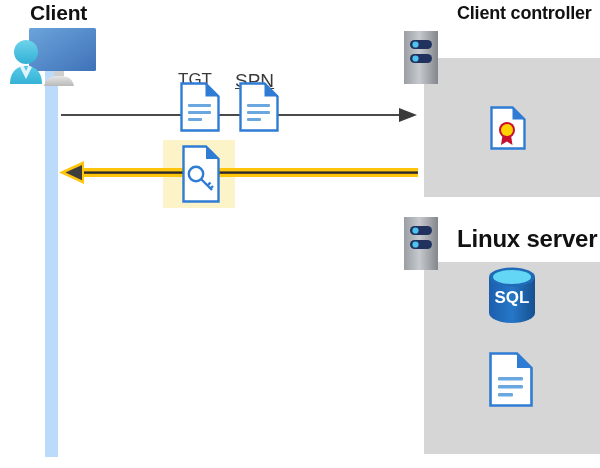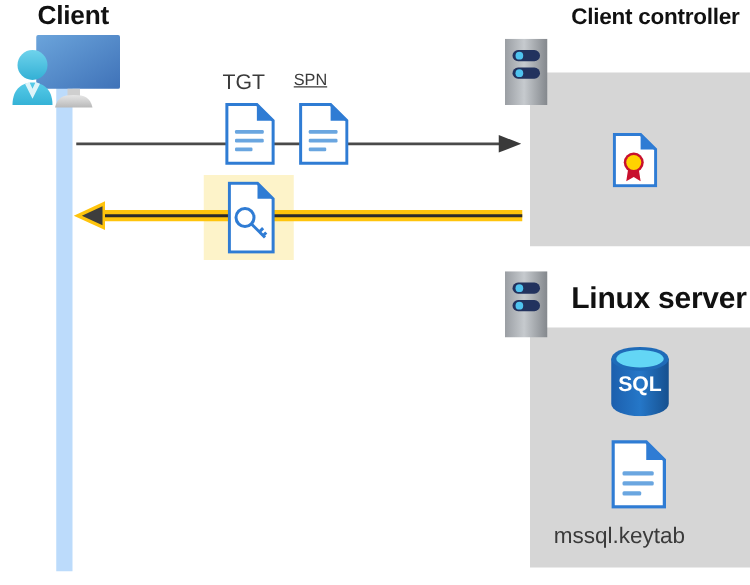--- a/index.html
+++ b/index.html
@@ -8,21 +8,21 @@
     font-family:"Liberation Sans", sans-serif;
     -webkit-font-smoothing:antialiased;
   }
   #stage{position:absolute;left:0;top:0;width:600px;height:352px;}
 
   
   .abs{position:absolute;}
   .label-bold{
     font-weight:bold;color:#111111;letter-spacing:-0.2px;
   }
-  .label-plain{color:#3a3a3a;}
+  .label-plain{color:#3a3a3a;margin-top:14px;}
 
   
   #client-lifeline{
     left:45px;top:66px;width:13px;height:391px;
     background:#bcdbfb;
   }
 
   
   #client-title{
     left:30px;top:1px;font-size:21px;line-height:24px;
@@ -37,38 +37,38 @@
   
   #response-arrow{left:58px;top:160px;width:360px;height:26px;}
 
   
   #highlight-box{
     left:163px;top:140px;width:72px;height:68px;background:#fdf3c9;
   }
 
   
   #tgt-label{left:178px;top:56px;font-size:17px;}
-  #spn-label{left:235px;top:56px;font-size:13px;text-decoration:underline;}
+  #spn-label{left:235px;top:56px;font-size:19px;text-decoration:underline;}
 
   
   #tgt-doc{left:180px;top:82px;}
   #spn-doc{left:239px;top:82px;}
   #ticket-doc{left:182px;top:145px;}
 
   
   #dc-panel{left:424px;top:58px;width:176px;height:139px;background:#d6d6d6;}
   #dc-server-icon{left:404px;top:31px;}
   #dc-title{left:457px;top:2px;font-size:18px;line-height:23px;width:140px;}
   #dc-cert{left:490px;top:106px;}
 
   
   #linux-panel{left:424px;top:262px;width:176px;height:192px;background:#d6d6d6;}
   #linux-server-icon{left:404px;top:217px;}
   #linux-title{left:457px;top:227px;font-size:24px;line-height:23px;}
-  #sql-icon{left:486px;top:277px;text-align:center;}
+  #sql-icon{left:486px;top:267px;text-align:center;}
   #keytab-doc{left:489px;top:352px;}
   #keytab-label{left:443px;top:418px;font-size:18px;}
 
   .doc-svg{display:block;}
 </style>
 </head>
 <body>
 
 <div id="stage">
 
@@ -239,15 +239,14 @@
   <div class="abs" id="keytab-doc">
     <svg width="44" height="55" viewBox="0 0 44 55" class="doc-svg">
       <path d="M1.5 1.5 H28 L42.5 16 V53.5 H1.5 Z" fill="#ffffff" stroke="#2f7cd4" stroke-width="2.6"></path>
       <path d="M28 1.5 L42.5 16 H28 Z" fill="#2f7cd4"></path>
       <rect x="9" y="25" width="25" height="3.4" rx="1.2" fill="#6aa6e0"></rect>
       <rect x="9" y="33" width="25" height="3.4" rx="1.2" fill="#6aa6e0"></rect>
       <rect x="9" y="41" width="15" height="3.4" rx="1.2" fill="#6aa6e0"></rect>
     </svg>
   </div>
 
-  <div class="abs label-plain" id="keytab-label">mssql.keytab</div>
 
 </div>
 
 </body></html>

